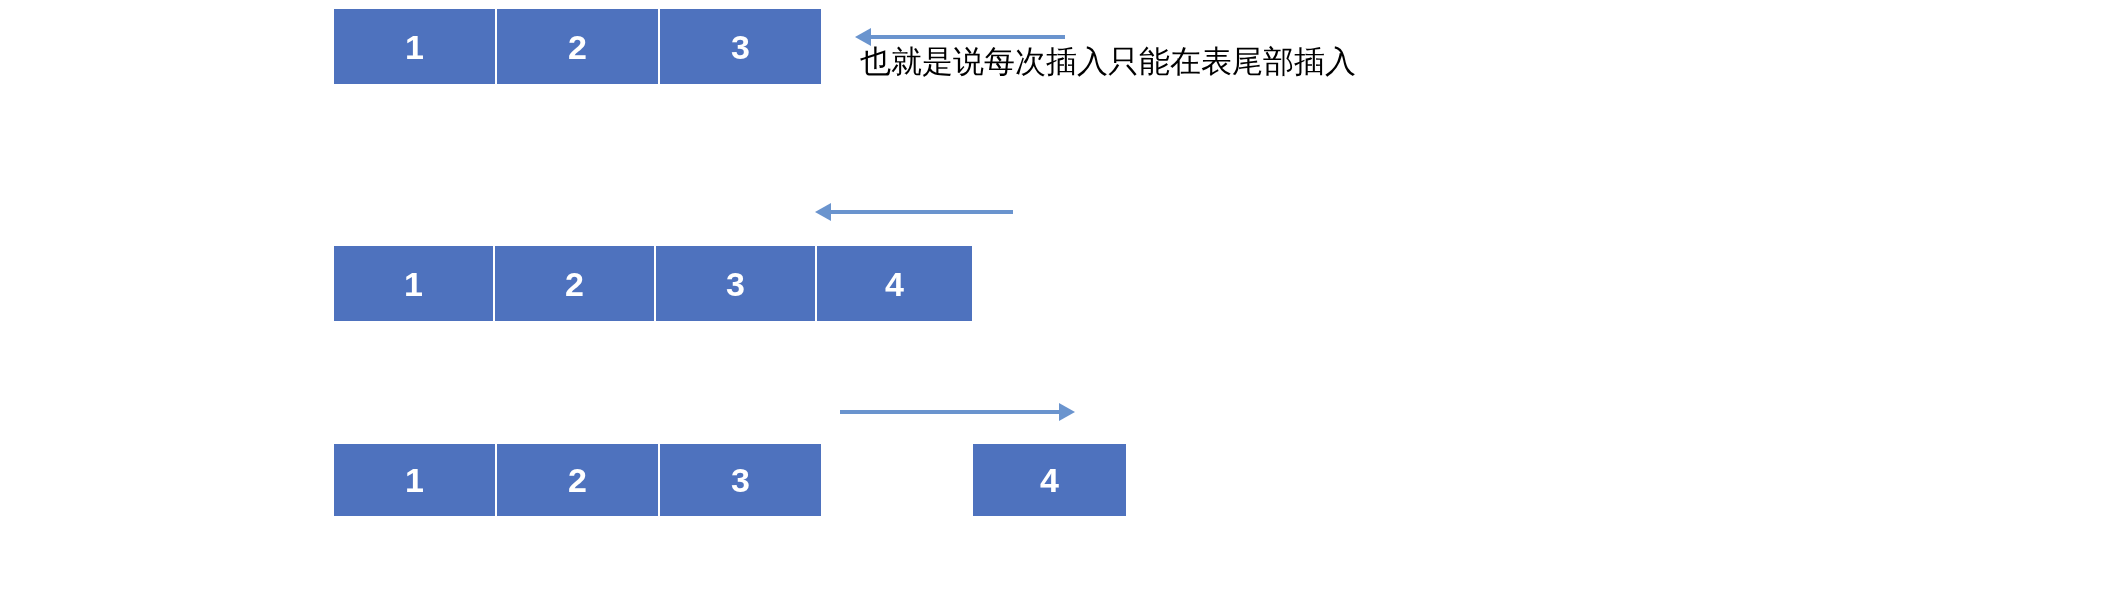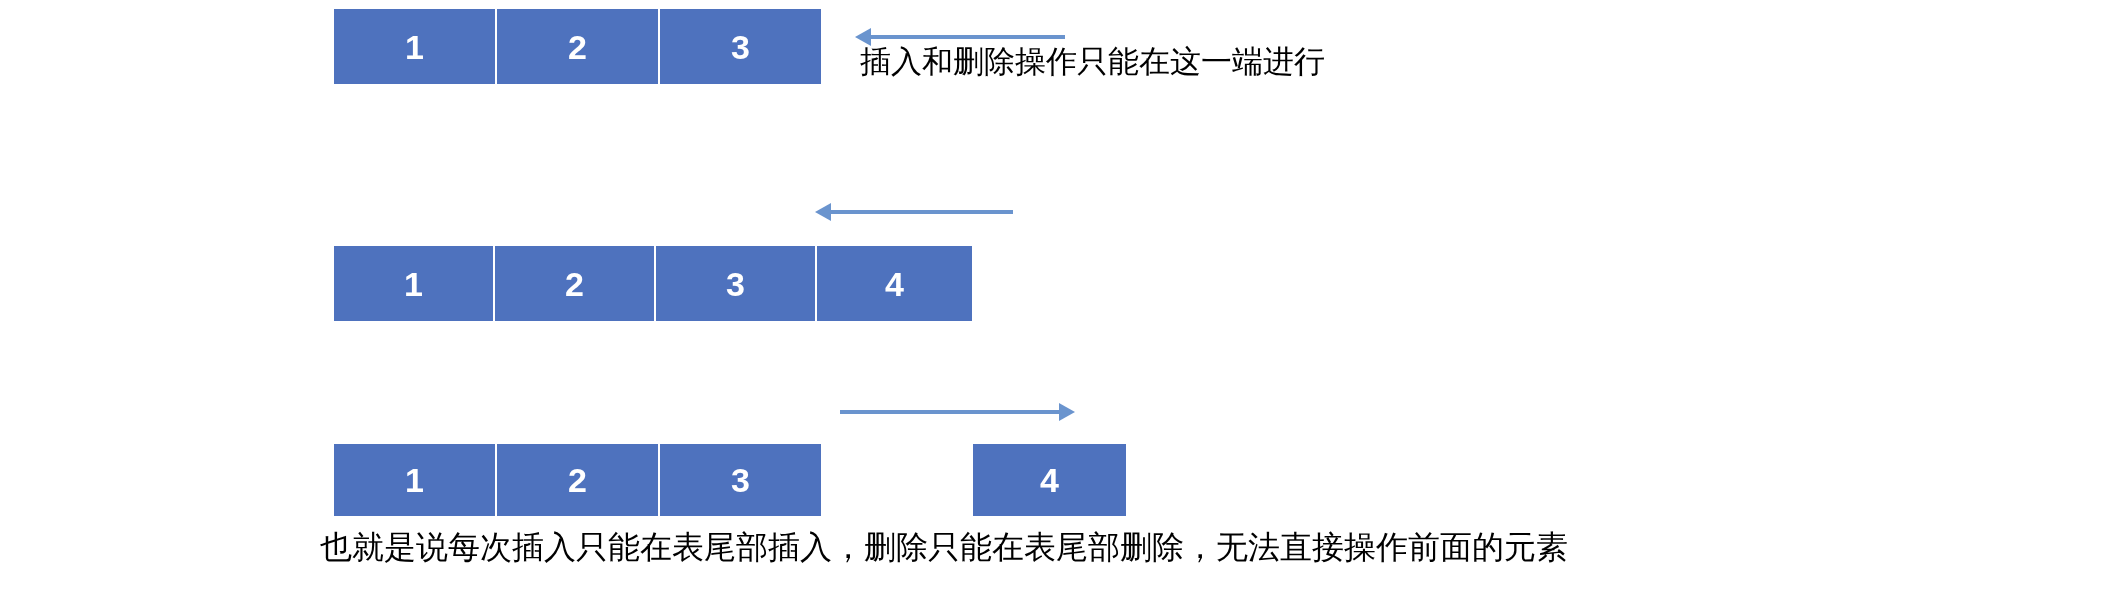--- a/index.html
+++ b/index.html
@@ -66,35 +66,34 @@
 <div id="canvas" style="background: rgb(255, 255, 255);">
     <div class="arrow" style="left: 855px; top: 25px; width: 210px;">
       <svg width="210" height="24" viewBox="0 0 210 24">
         <line y1="12" y2="12" stroke="#6A94CE" stroke-width="4" x1="14" x2="210"></line>
         <polygon fill="#6A94CE" points="0,12 16,3 16,21"></polygon>
       </svg>
     </div>
     <div class="cell" style="left: 333px; top: 8px; width: 163px; height: 77px; background: rgb(78, 114, 190); border-color: rgb(255, 255, 255); color: rgb(255, 255, 255);">1</div>
     <div class="cell" style="left: 496px; top: 8px; width: 163px; height: 77px; background: rgb(78, 114, 190); border-color: rgb(255, 255, 255); color: rgb(255, 255, 255);">2</div>
     <div class="cell" style="left: 659px; top: 8px; width: 163px; height: 77px; background: rgb(78, 114, 190); border-color: rgb(255, 255, 255); color: rgb(255, 255, 255);">3</div>
-    <div class="caption" style="left: 860px; top: 42px; color: rgb(0, 0, 0);">插入和删除操作只能在这一端进行</div>
+    <div class="caption" style="left: 860px; top: 42px; color: rgb(0, 0, 0);">也就是说每次插入只能在表尾部插入</div>
     <div class="arrow" style="left: 815px; top: 200px; width: 198px;">
       <svg width="198" height="24" viewBox="0 0 198 24">
         <line y1="12" y2="12" stroke="#6A94CE" stroke-width="4" x1="14" x2="198"></line>
         <polygon fill="#6A94CE" points="0,12 16,3 16,21"></polygon>
       </svg>
     </div>
     <div class="cell" style="left: 333px; top: 245px; width: 161px; height: 77px; background: rgb(78, 114, 190); border-color: rgb(255, 255, 255); color: rgb(255, 255, 255);">1</div>
     <div class="cell" style="left: 494px; top: 245px; width: 161px; height: 77px; background: rgb(78, 114, 190); border-color: rgb(255, 255, 255); color: rgb(255, 255, 255);">2</div>
     <div class="cell" style="left: 655px; top: 245px; width: 161px; height: 77px; background: rgb(78, 114, 190); border-color: rgb(255, 255, 255); color: rgb(255, 255, 255);">3</div>
     <div class="cell" style="left: 816px; top: 245px; width: 157px; height: 77px; background: rgb(78, 114, 190); border-color: rgb(255, 255, 255); color: rgb(255, 255, 255);">4</div>
     <div class="arrow" style="left: 840px; top: 400px; width: 235px;">
       <svg width="235" height="24" viewBox="0 0 235 24">
         <line y1="12" y2="12" stroke="#6A94CE" stroke-width="4" x1="0" x2="221"></line>
         <polygon fill="#6A94CE" points="235,12 219,3 219,21"></polygon>
       </svg>
     </div>
     <div class="cell" style="left: 333px; top: 443px; width: 163px; height: 74px; background: rgb(78, 114, 190); border-color: rgb(255, 255, 255); color: rgb(255, 255, 255);">1</div>
     <div class="cell" style="left: 496px; top: 443px; width: 163px; height: 74px; background: rgb(78, 114, 190); border-color: rgb(255, 255, 255); color: rgb(255, 255, 255);">2</div>
     <div class="cell" style="left: 659px; top: 443px; width: 163px; height: 74px; background: rgb(78, 114, 190); border-color: rgb(255, 255, 255); color: rgb(255, 255, 255);">3</div>
     <div class="cell" style="left: 972px; top: 443px; width: 155px; height: 74px; background: rgb(78, 114, 190); border-color: rgb(255, 255, 255); color: rgb(255, 255, 255);">4</div>
-    <div class="caption caption-bottom" style="left: 320px; top: 527px; color: rgb(0, 0, 0);">也就是说每次插入只能在表尾部插入，删除只能在表尾部删除，无法直接操作前面的元素</div>
   </div>
 
 </body></html>

